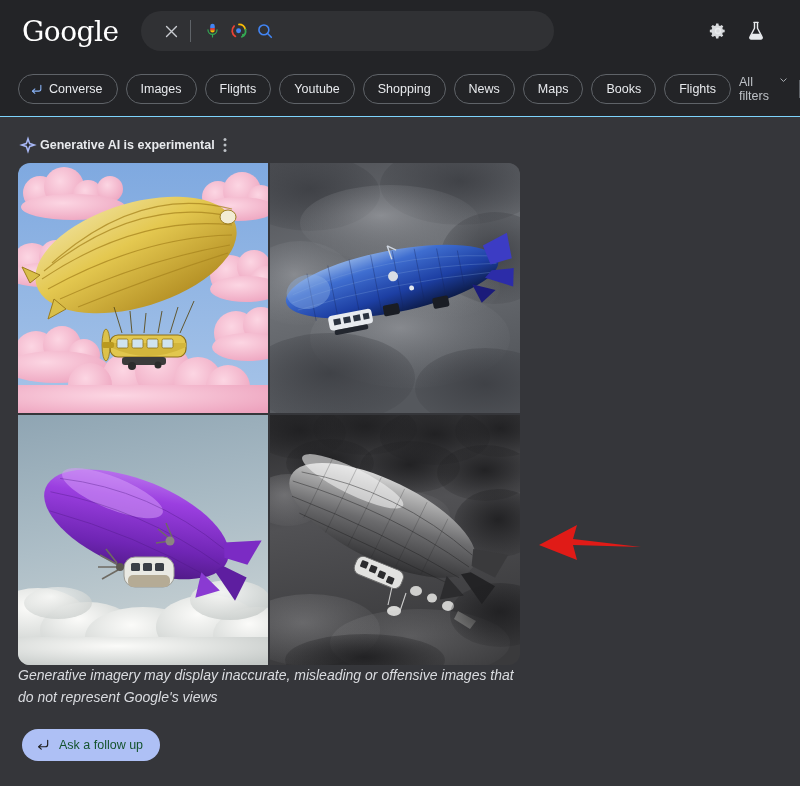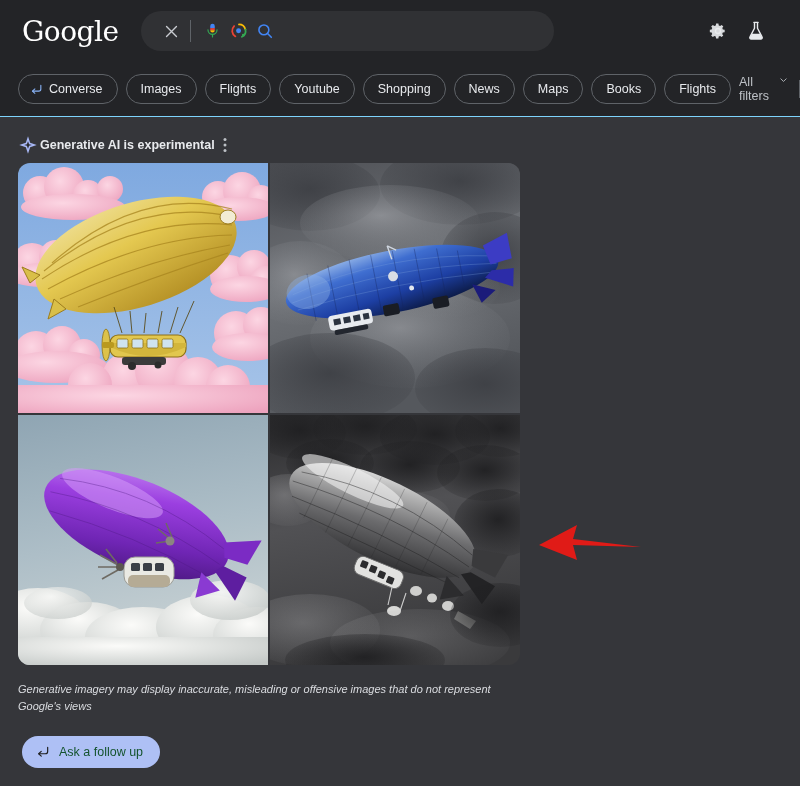--- a/index.html
+++ b/index.html
@@ -173,23 +173,22 @@
     position: absolute;
     left: 537px;
     top: 403px;
     width: 106px;
     height: 42px;
     pointer-events: none;
   }
 
   
   .disclaimer {
-    margin-top: 16px;
     width: 500px;
-    font-size: 11px;
+    font-size: 14px;
     font-style: italic;
     line-height: 1.55;
     color: #dadce0;
   }
 
   .followup {
     margin-top: 21px;
     display: inline-flex;
     align-items: center;
     gap: 9px;

